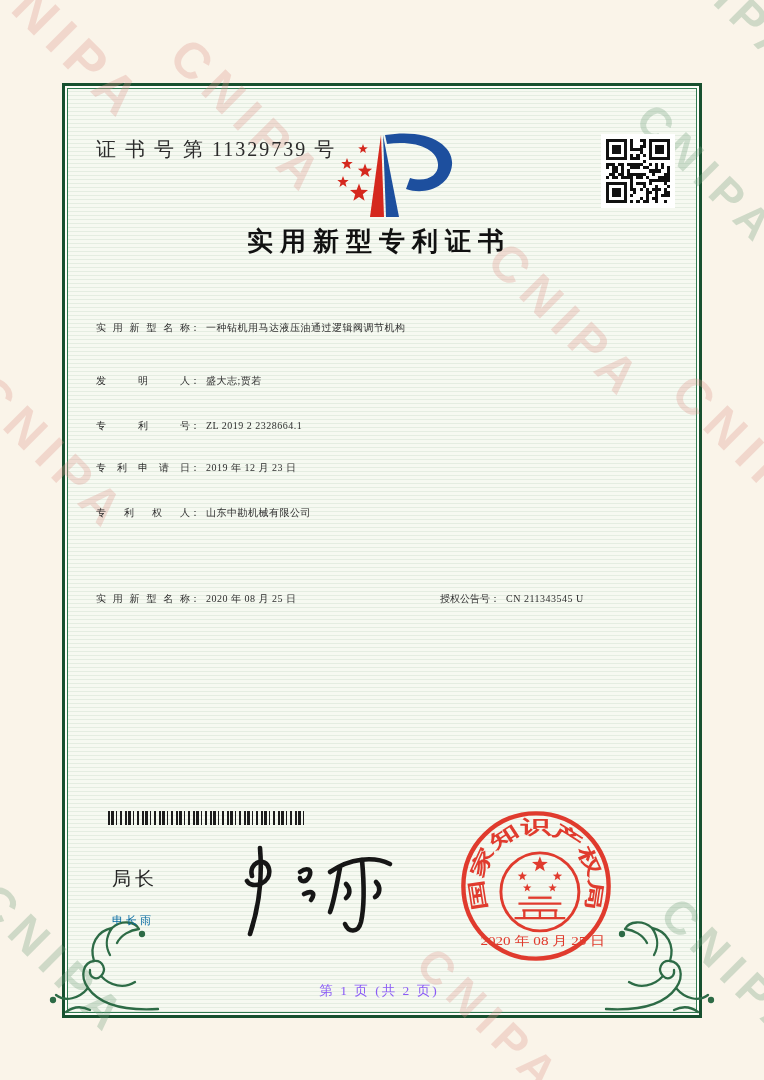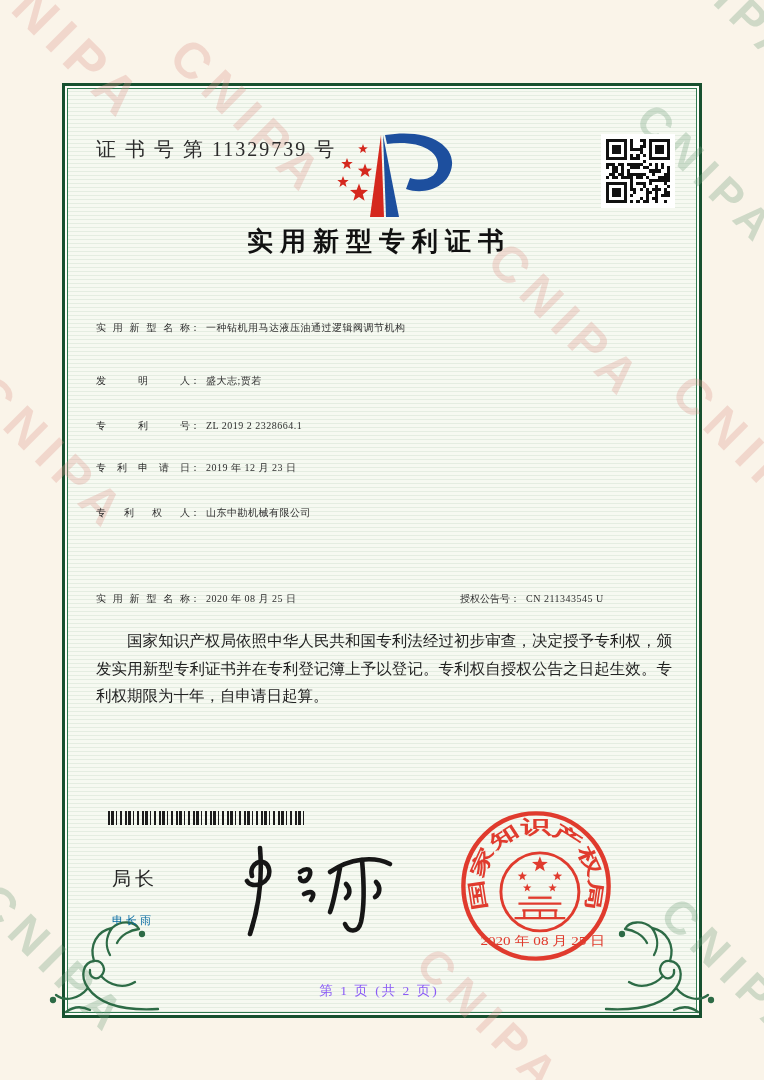--- a/index.html
+++ b/index.html
@@ -45,21 +45,21 @@
   .title{position:absolute;left:62px;top:224px;width:634px;text-align:center;
          font-size:26px;font-weight:bold;letter-spacing:7px;color:#111;}
 
   .frow{position:absolute;left:96px;width:575px;font-size:10px;white-space:nowrap;}
   .r0{top:321px;} .r1{top:374px;} .r2{top:419px;} .r3{top:461px;}
   .r4{top:506px;} .r5{top:549px;} .r6{top:592px;}
   .flabel{display:inline-block;width:94px;text-align:justify;text-align-last:justify;
           vertical-align:baseline;}
   .fcolon{display:inline-block;margin-right:6px;}
   .fvalue{letter-spacing:0.5px;}
-  .pair2{position:absolute;left:364px;top:0;}
+  .pair2{position:absolute;left:344px;top:0;}
 
   .paras{position:absolute;left:96px;top:627px;width:576px;font-size:15.5px;
          line-height:27.5px;text-align:justify;color:#222;}
   .paras p{margin:0;text-indent:2em;}
 
   .barcode{position:absolute;left:108px;top:811px;width:197px;height:14px;
     background:repeating-linear-gradient(90deg,
       #1c1c1c 0px,#1c1c1c 2px,transparent 2px,transparent 3px,
       #1c1c1c 3px,#1c1c1c 6px,transparent 6px,transparent 8px,
       #1c1c1c 8px,#1c1c1c 9px,transparent 9px,transparent 12px,
@@ -308,21 +308,20 @@
       <span class="flabel">专利权人</span><span class="fcolon">：</span><span class="fvalue">山东中勘机械有限公司</span>
     </div>
     <div class="frow r6">
       <span class="flabel">实用新型名称</span><span class="fcolon">：</span><span class="fvalue">2020 年 08 月 25 日</span>
       <span class="pair2">
         <span>授权公告号</span><span class="fcolon">：</span><span class="fvalue">CN 211343545 U</span>
       </span>
     </div>
 
     <div class="paras">
-      <p>国家知识产权局依照中华人民共和国专利法经过初步审查，决定授予专利权，颁发实用新型专利证书并在专利登记簿上予以登记。专利权自授权公告之日起生效。专利权期限为十年，自申请日起算。</p>
     </div>
 
     <div class="barcode"></div>
 
     <div class="director-label">局长</div>
     <div class="director-name">申长雨</div>
     <svg class="signature" viewBox="0 0 182 96">
       <g stroke="#161616" stroke-width="4.6" fill="none" stroke-linecap="round" stroke-linejoin="round">
         <path d="M30,34 C26,20 44,14 47,27 C50,41 30,48 25,39"></path>
         <path d="M38,6 C40,30 38,62 28,92"></path>

